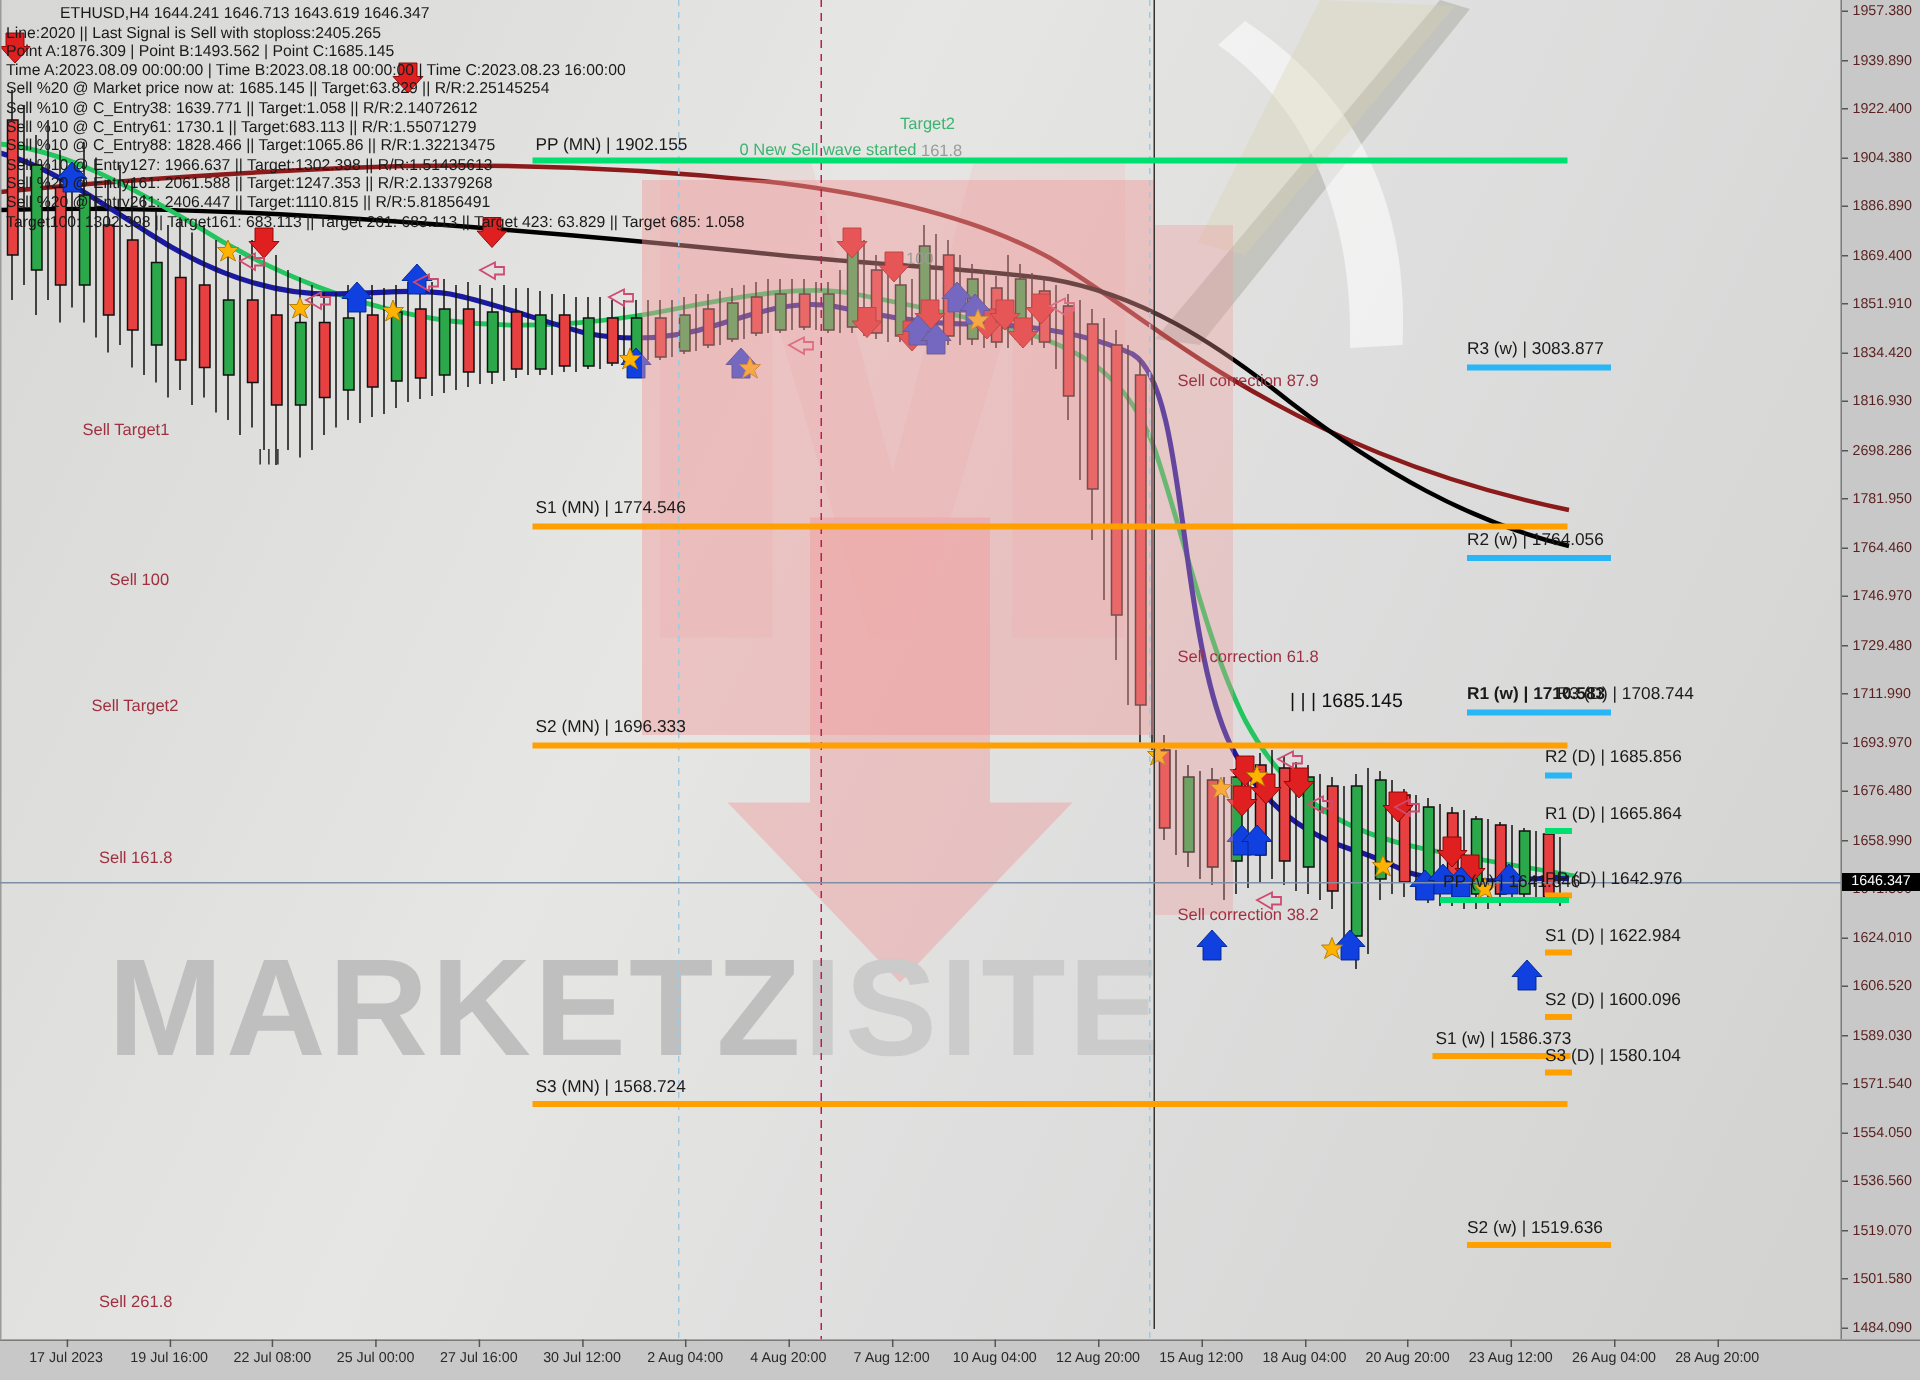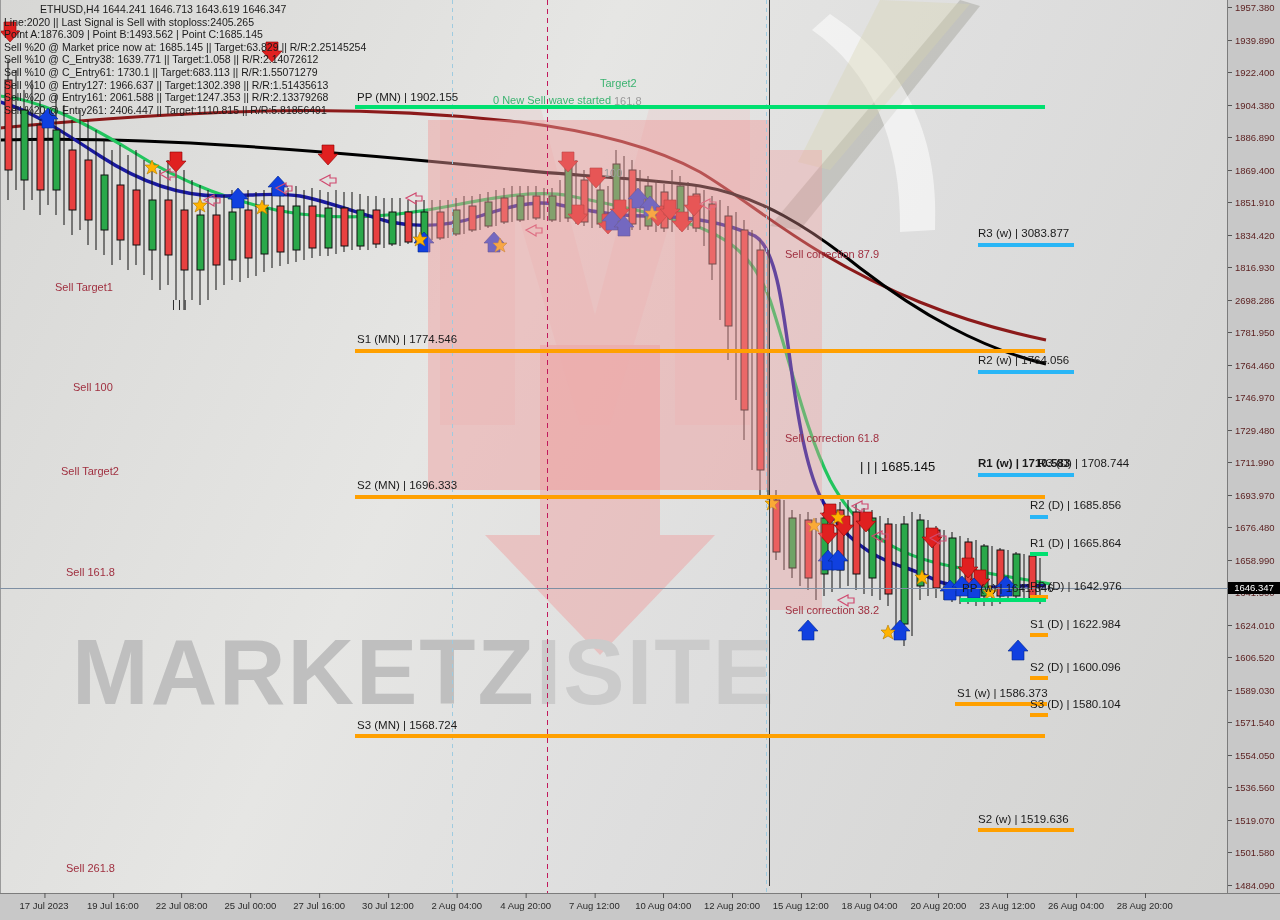--- a/index.html
+++ b/index.html
@@ -317,26 +317,29 @@
         <div class="ann red" style="left: 785px; top: 604px;">Sell correction 38.2</div>
         <div class="ann big" style="left: 860px; top: 459px;">| | | 1685.145</div>
         <div class="ann black" style="left: 172px; top: 298px;">| | |</div>
       </div>
 
     <div id="hdr">
       <div class="l l0">ETHUSD,H4  1644.241 1646.713 1643.619 1646.347</div>
       <div id="info-lines">
           <div class="l">Line:2020 || Last Signal is Sell with stoploss:2405.265</div>
           <div class="l">Point A:1876.309 | Point B:1493.562 | Point C:1685.145</div>
+          <div class="l">Time A:2023.08.09 00:00:00 | Time B:2023.08.18 00:00:00 | Time C:2023.08.23 16:00:00</div>
           <div class="l">Sell %20 @ Market price now at: 1685.145 || Target:63.829 || R/R:2.25145254</div>
           <div class="l">Sell %10 @ C_Entry38: 1639.771 || Target:1.058 || R/R:2.14072612</div>
           <div class="l">Sell %10 @ C_Entry61: 1730.1 || Target:683.113 || R/R:1.55071279</div>
+          <div class="l">Sell %10 @ C_Entry88: 1828.466 || Target:1065.86 || R/R:1.32213475</div>
           <div class="l">Sell %10 @ Entry127: 1966.637 || Target:1302.398 || R/R:1.51435613</div>
           <div class="l">Sell %20 @ Entry161: 2061.588 || Target:1247.353 || R/R:2.13379268</div>
           <div class="l">Sell %20 @ Entry261: 2406.447 || Target:1110.815 || R/R:5.81856491</div>
+          <div class="l">Target100: 1302.398 || Target161: 683.113 || Target 261: 683.113 || Target 423: 63.829 || Target 685: 1.058</div>
         </div>
     </div>
 
     <div id="price-line" class="nointer"></div>
     <div id="plot-left-border"></div>
   </div>
 
   <div id="price-axis">
       <div class="p-tick" style="top: 2px;">
         <i></i>

